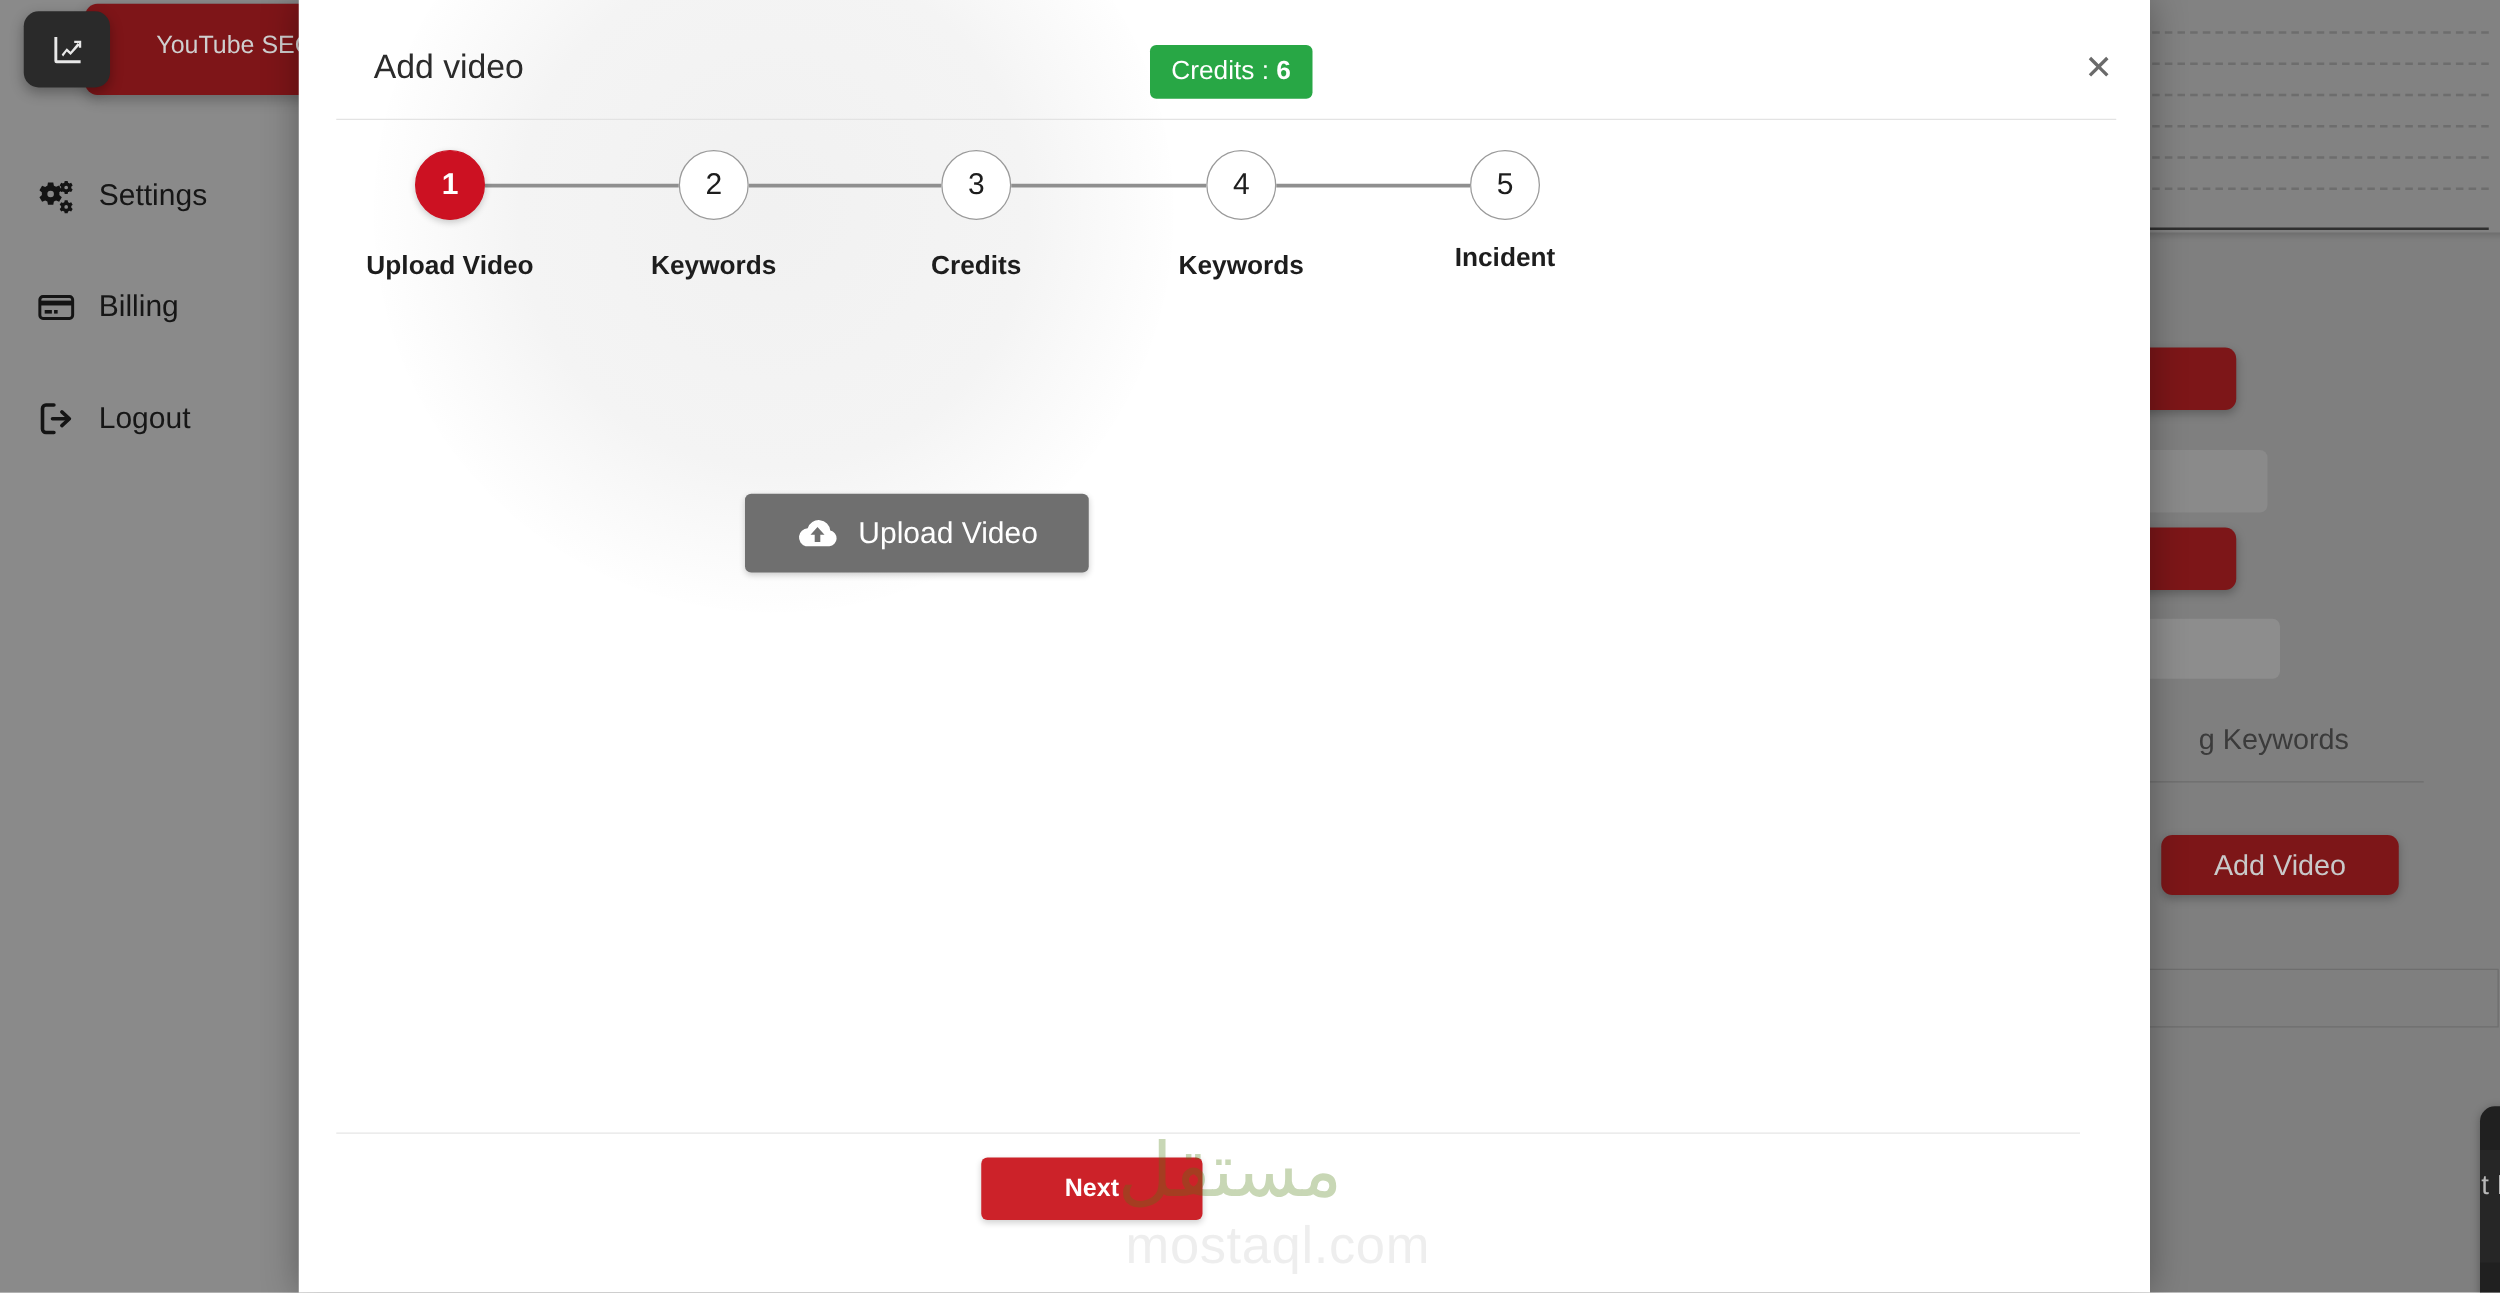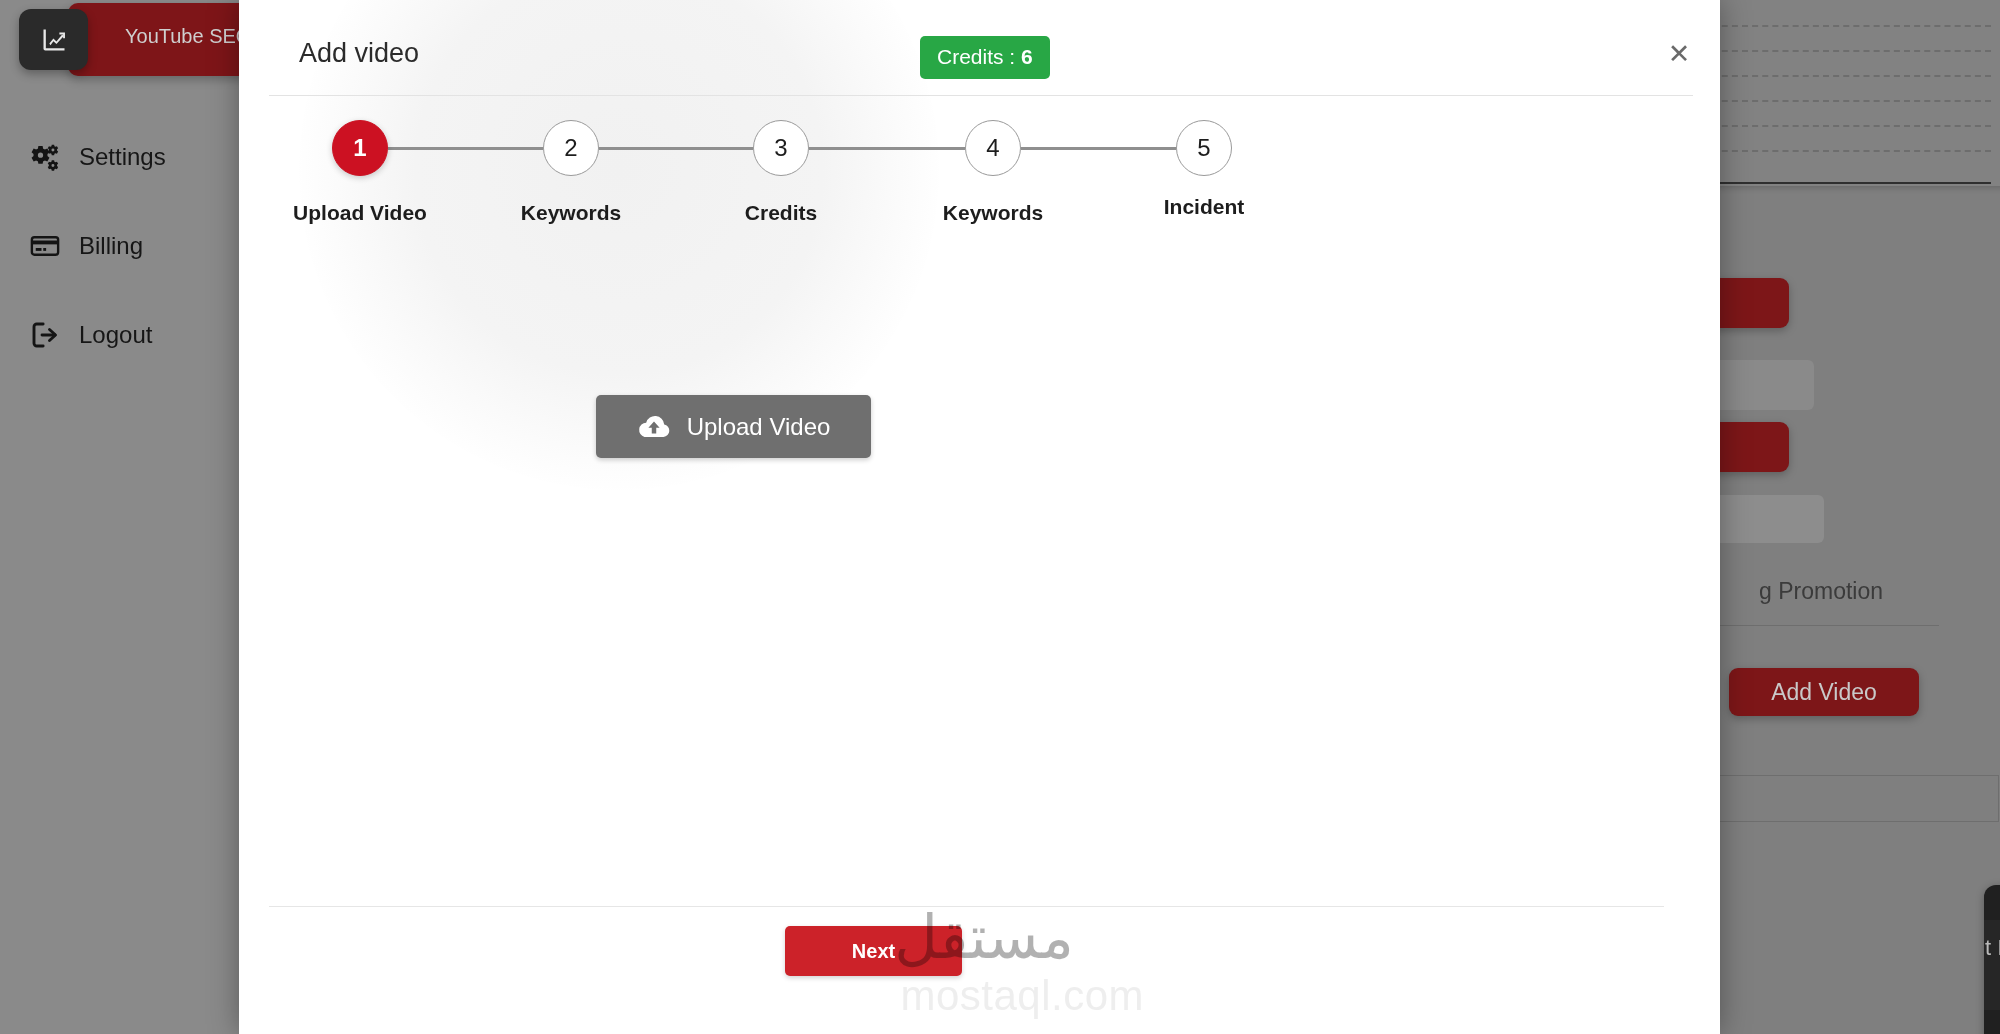--- a/index.html
+++ b/index.html
@@ -215,21 +215,21 @@
     position: absolute; left: 585px; top: 900px; width: 320px; height: 130px;
     pointer-events: none; user-select: none; opacity: .30;
   }
   #watermark-text {
     position: absolute; left: 0; top: 72px; width: 320px;
     text-align: right; font-size: 42px; color: #c8c8c8;
     font-family: Liberation Sans, sans-serif; letter-spacing: .5px;
   }
   #watermark-ar {
     position: absolute; left: 0; top: 2px; width: 320px;
-    text-align: center; font-size: 60px; color: #000000;
+    text-align: center; font-size: 60px; color: #4d7c0f;
     font-family: "DejaVu Sans", sans-serif; direction: rtl;
   }
 </style>
 </head>
 <body>
 
 <div id="app-background">
 
   <div id="sidebar">
     <div id="sidebar-brand-bar"></div>
@@ -289,21 +289,21 @@
       <div class="bg-dash" style="top:205px"></div>
       <div class="bg-dash" style="top:230px"></div>
       <div class="bg-solid" style="top:262px"></div>
     </div>
 
     <div id="bg-red-1"></div>
     <div id="bg-row-2"></div>
     <div id="bg-red-2"></div>
     <div id="bg-row-3"></div>
 
-    <div id="bg-keywords-label">g Promotion</div>
+    <div id="bg-keywords-label">g Keywords</div>
     <div id="bg-keywords-underline"></div>
 
     <div id="bg-add-video">Add Video</div>
 
     <div id="bg-search-field"></div>
 
     <div id="bg-dark-card">
       <div id="bg-dark-card-inner"></div>
     </div>
     <div id="bg-incident-text">t Incident</div>

